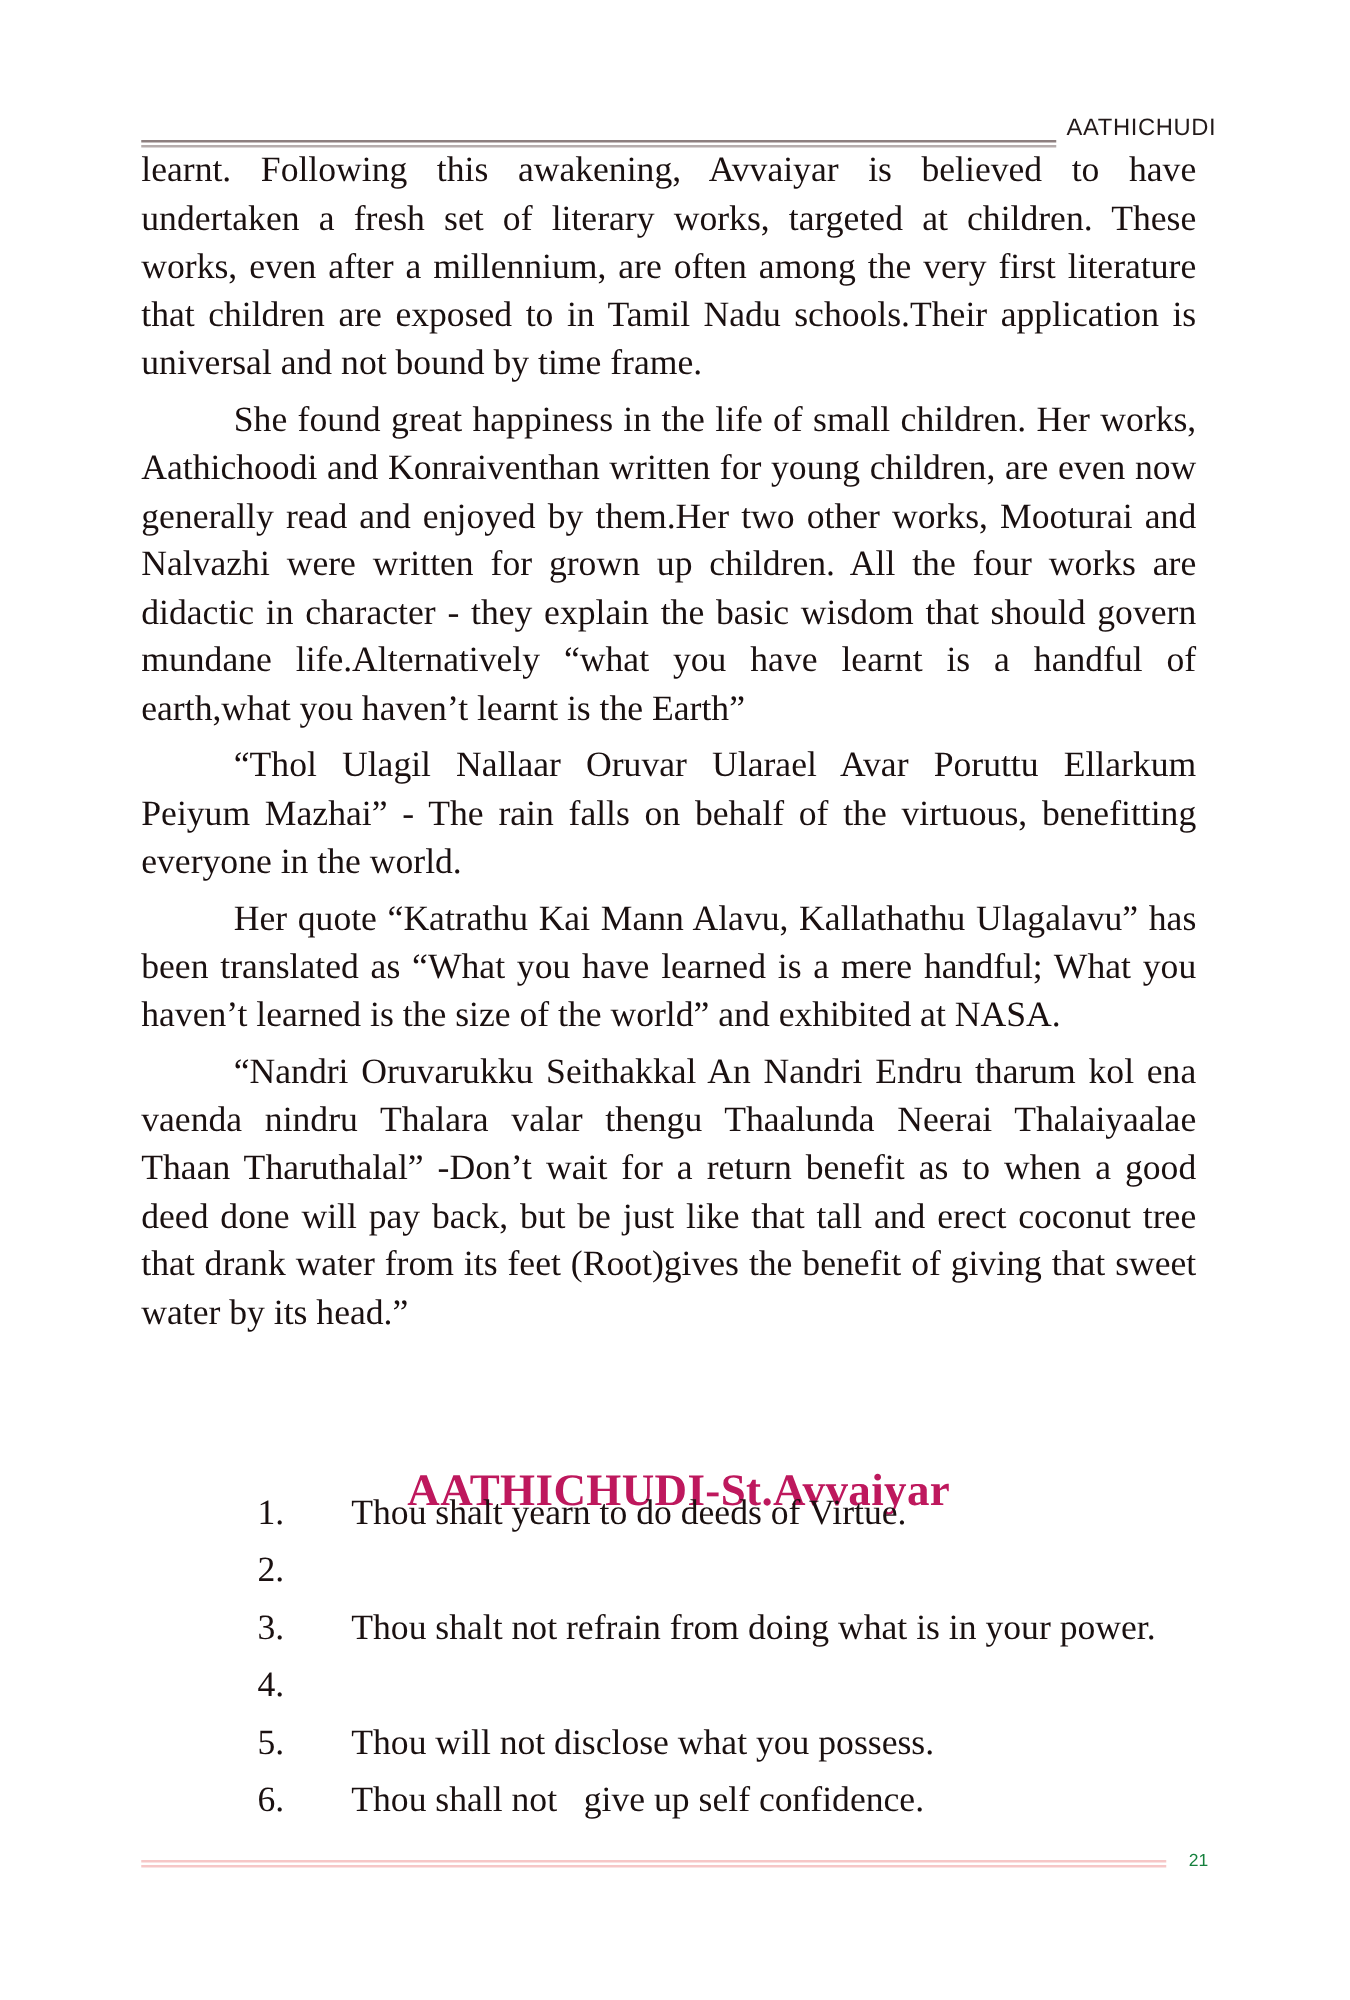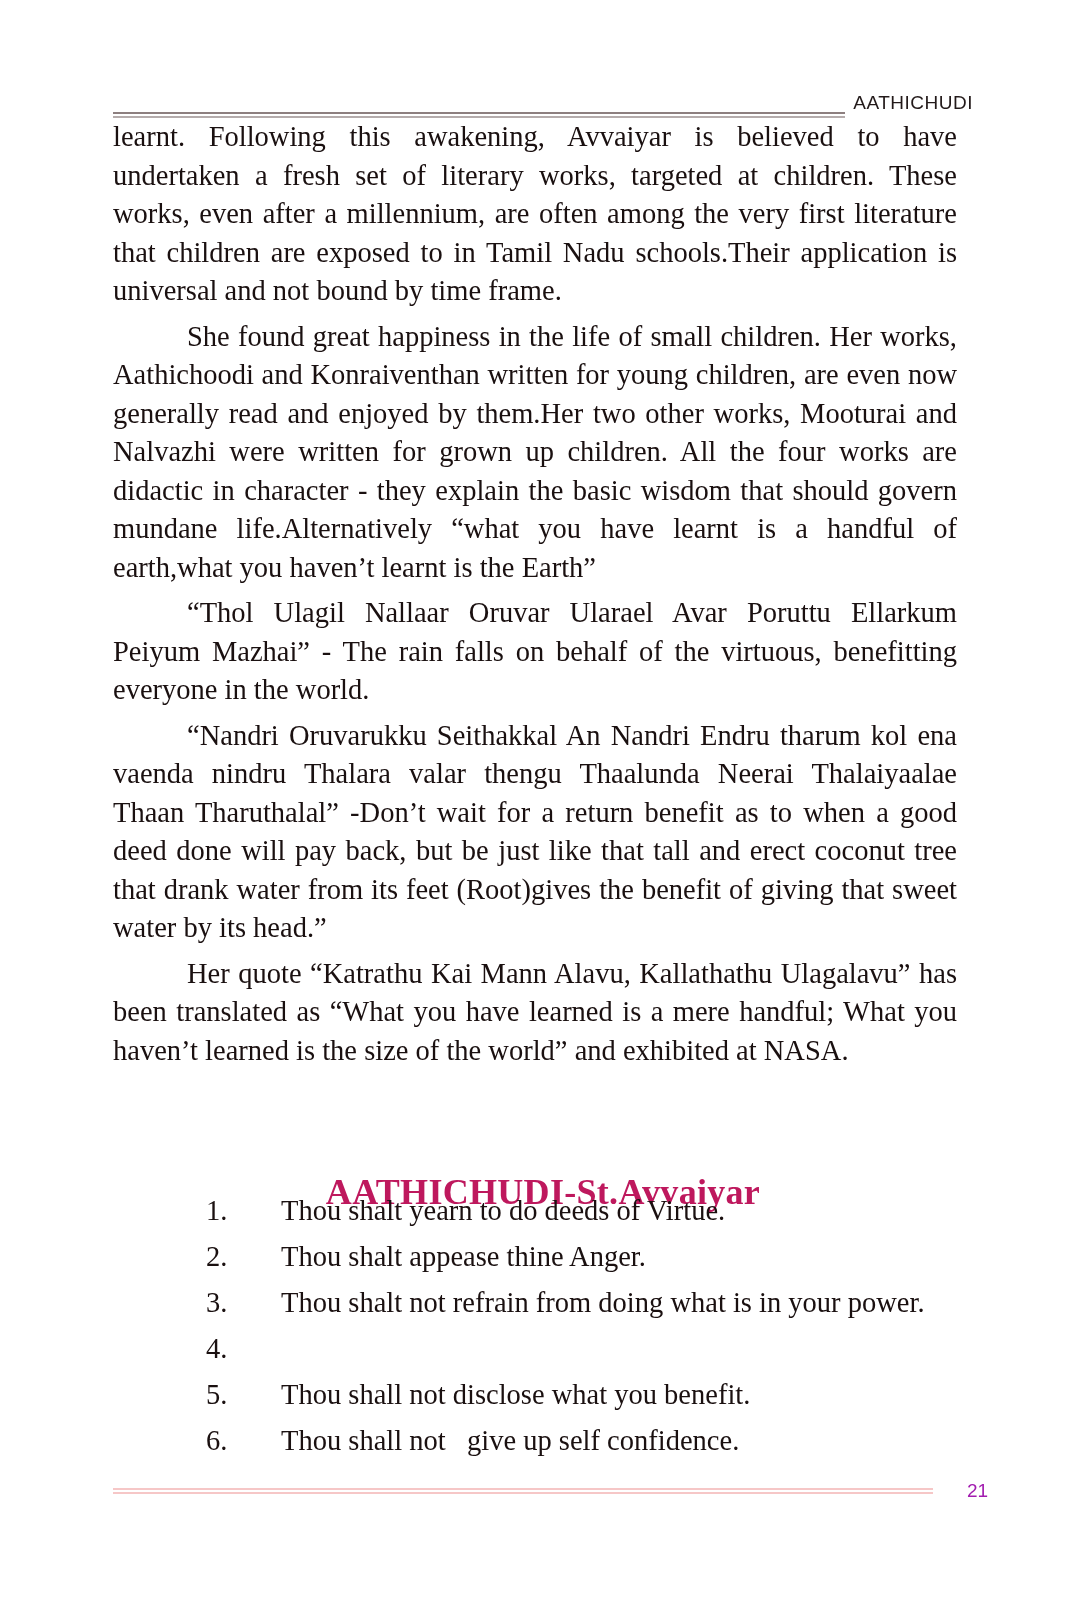--- a/index.html
+++ b/index.html
@@ -25,61 +25,60 @@
   .rules-list { position: absolute; left: 200px; top: 1192px; width: 780px; margin: 0; padding: 0; list-style: none; }
   .rules-list li { position: relative; height: 46px; font-size: 28.5px; line-height: 38px; }
   .rules-list .num { position: absolute; left: 6px; top: 0; }
   .rules-list .txt { position: absolute; left: 81px; top: 0; white-space: pre; }
 
   .footer { position: absolute; left: 113px; top: 1480px; width: 860px; height: 24px; }
   .footer .rule { position: absolute; left: 0; width: 820px; top: 8px; height: 6px; }
   .footer .rule::before { content: ""; position: absolute; left: 0; right: 0; top: 0; height: 2px; background: #f6c7c7; }
   .footer .rule::after { content: ""; position: absolute; left: 0; right: 0; top: 4px; height: 2px; background: #f6c7c7; }
   .footer .page-num { position: absolute; left: 838px; top: 0; font-family: "Liberation Sans", sans-serif;
-         font-size: 19px; color: #a21caf; margin-left: 16px; }
+         font-size: 14px; color: #15803d; }
 </style>
 </head>
 <body>
 
 <div class="page">
 
   <div class="running-head">
     <div class="rule"></div>
     <span class="title">AATHICHUDI</span>
   </div>
 
   <div class="body-text">
     <p class="para">learnt. Following this awakening, Avvaiyar is believed to have undertaken a fresh set of literary works, targeted at children. These works, even after a millennium, are often among the very first literature that children are exposed to in Tamil Nadu schools.Their application is universal and not bound by time frame.</p>
     <p class="para indent">She found great happiness in the life of small children. Her works, Aathichoodi and Konraiventhan written for young children, are even now generally read and enjoyed by them.Her two other works, Mooturai and Nalvazhi were written for grown up children. All the four works are didactic in character - they explain the basic wisdom that should govern mundane life.Alternatively “what you have learnt is a handful of earth,what you haven’t learnt is the Earth”</p>
     <p class="para indent">“Thol Ulagil Nallaar Oruvar Ularael Avar Poruttu Ellarkum Peiyum Mazhai” - The rain falls on behalf of the virtuous, benefitting everyone in the world.</p>
+    <p class="para indent">Her quote “Katrathu Kai Mann Alavu, Kallathathu Ulagalavu” has been translated as “What you have learned is a mere handful; What you haven’t learned is the size of the world” and exhibited at NASA.</p>
     <p class="para indent">“Nandri Oruvarukku Seithakkal An Nandri Endru tharum kol ena vaenda nindru Thalara valar thengu Thaalunda Neerai Thalaiyaalae Thaan Tharuthalal” -Don’t wait for a return benefit as to when a good deed done will pay back, but be just like that tall and erect coconut tree that drank water from its feet (Root)gives the benefit of giving that sweet water by its head.”</p>
-    <p class="para indent">Her quote “Katrathu Kai Mann Alavu, Kallathathu Ulagalavu” has been translated as “What you have learned is a mere handful; What you haven’t learned is the size of the world” and exhibited at NASA.</p>
   </div>
 
   <h2 class="section-title">AATHICHUDI-St.Avvaiyar</h2>
 
   <ol class="rules-list">
     <li>
       <span class="num">1.</span>
       <span class="txt">Thou shalt yearn to do deeds of Virtue.</span>
     </li>
     <li>
       <span class="num">2.</span>
-      <span class="txt">Thou shalt appease thine Anger.</span>
     </li>
     <li>
       <span class="num">3.</span>
       <span class="txt">Thou shalt not refrain from doing what is in your power.</span>
     </li>
     <li>
       <span class="num">4.</span>
     </li>
     <li>
       <span class="num">5.</span>
-      <span class="txt">Thou shall not disclose what you benefit.</span>
+      <span class="txt">Thou will not disclose what you possess.</span>
     </li>
     <li>
       <span class="num">6.</span>
       <span class="txt">Thou shall not   give up self confidence.</span>
     </li>
   </ol>
 
   <div class="footer">
     <div class="rule"></div>
     <span class="page-num">21</span>

